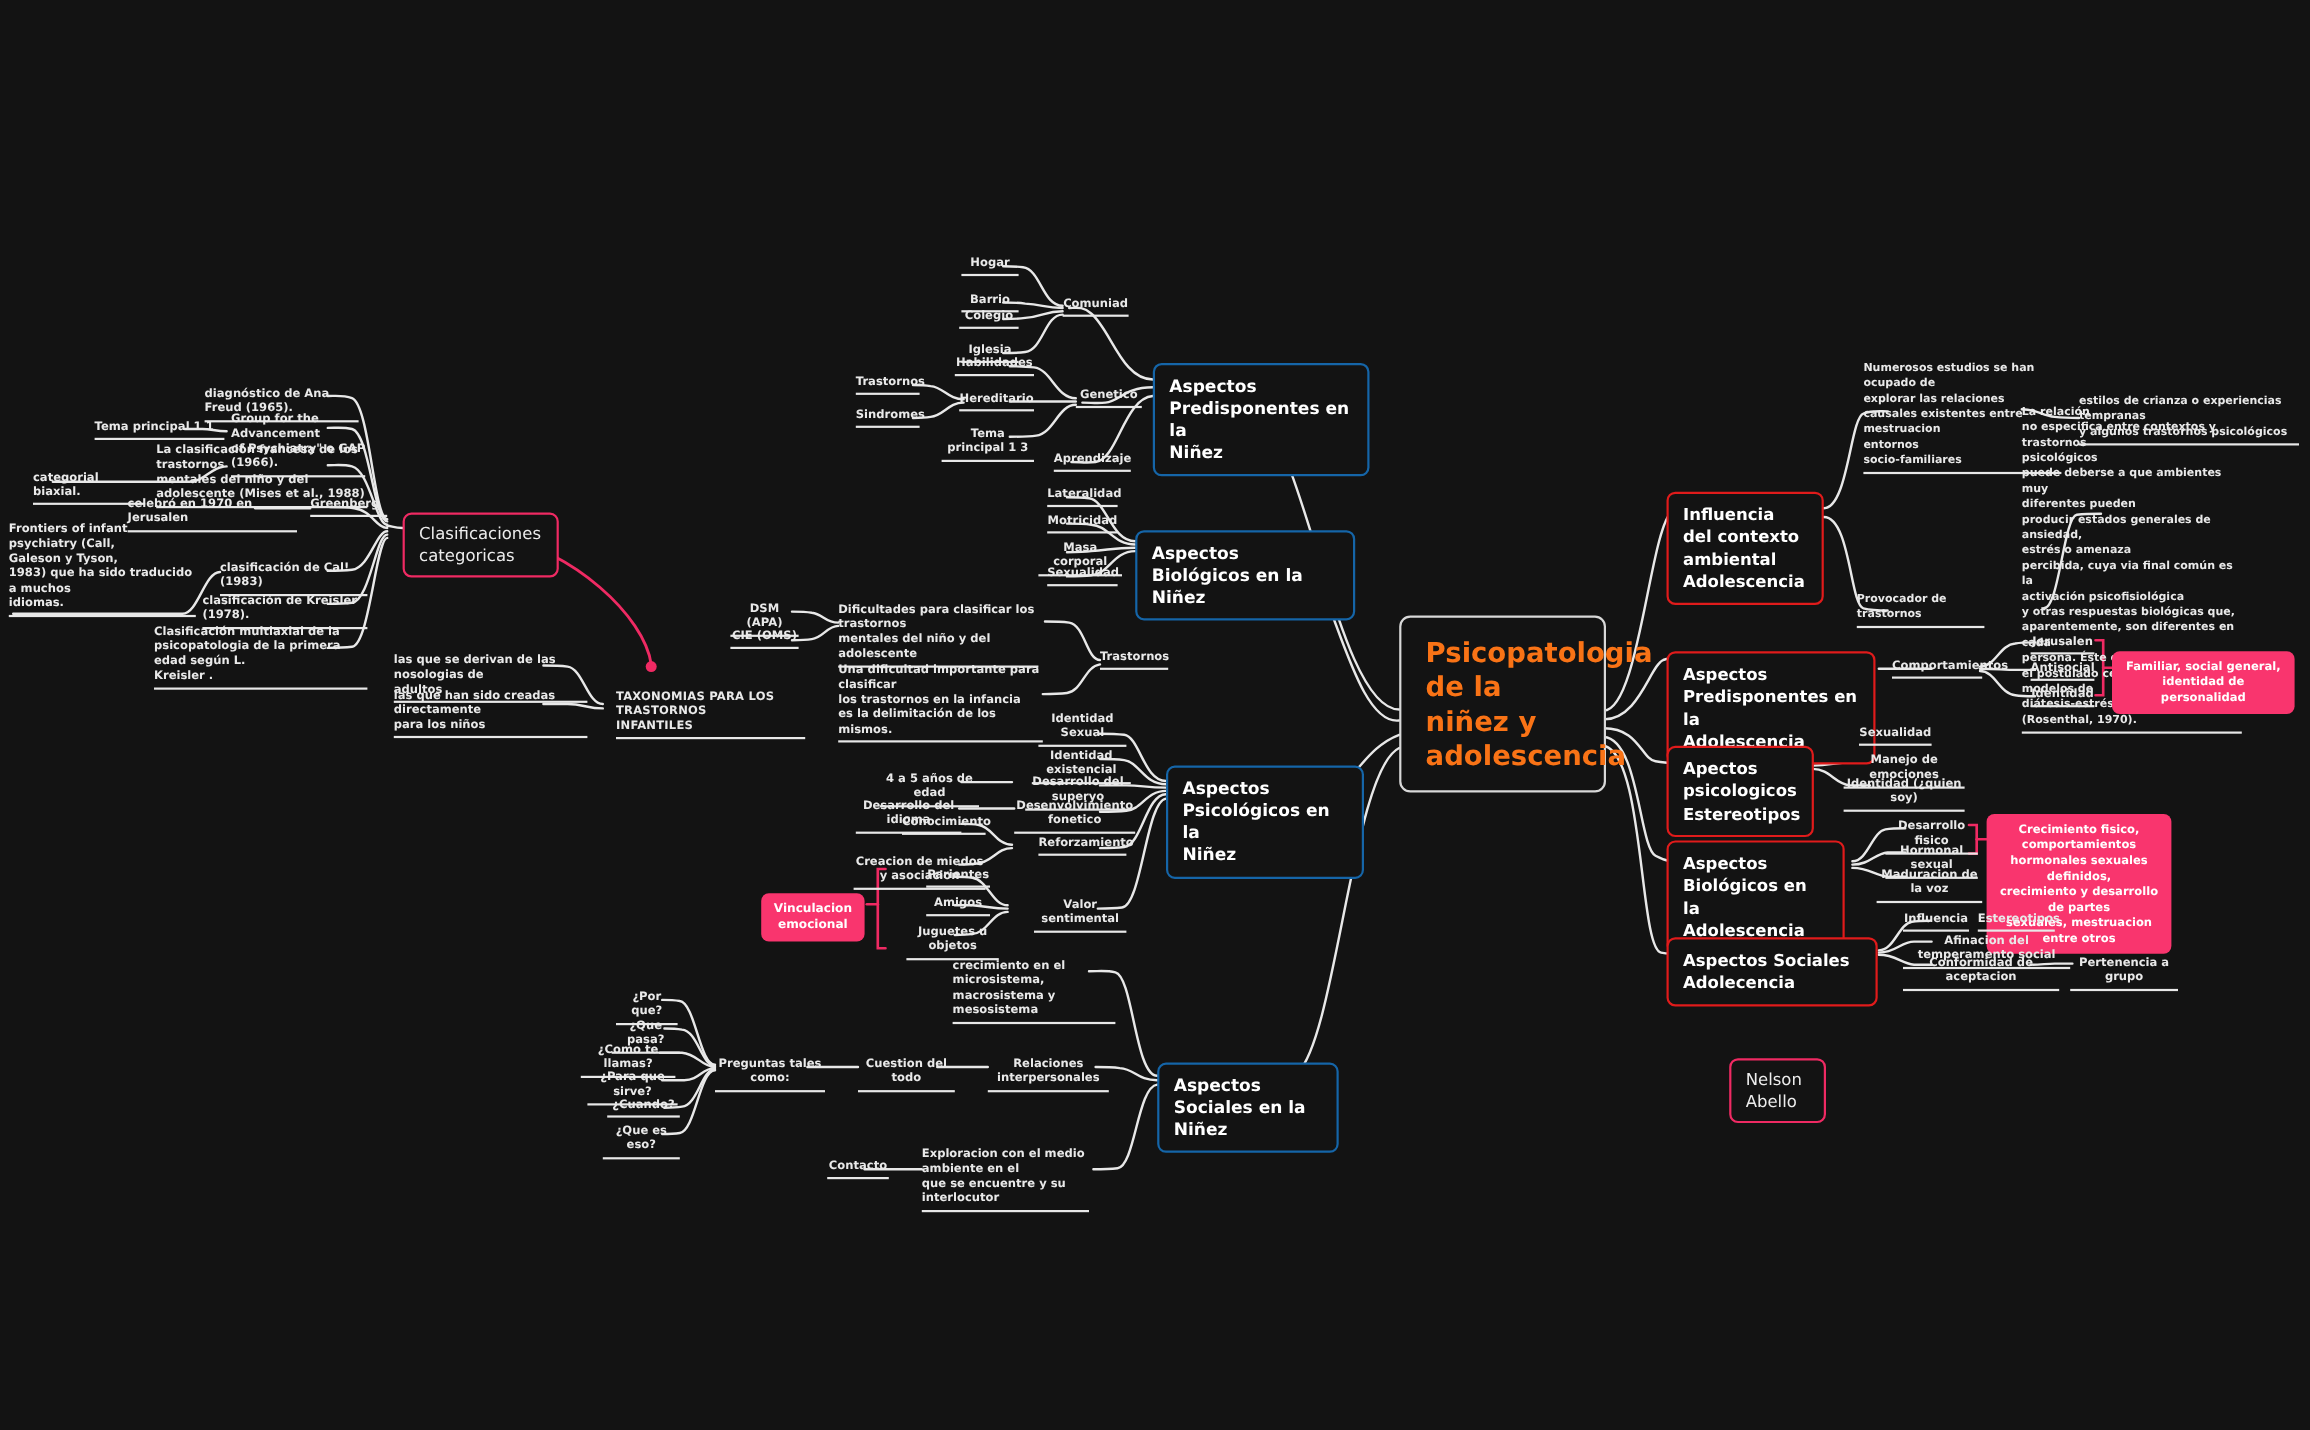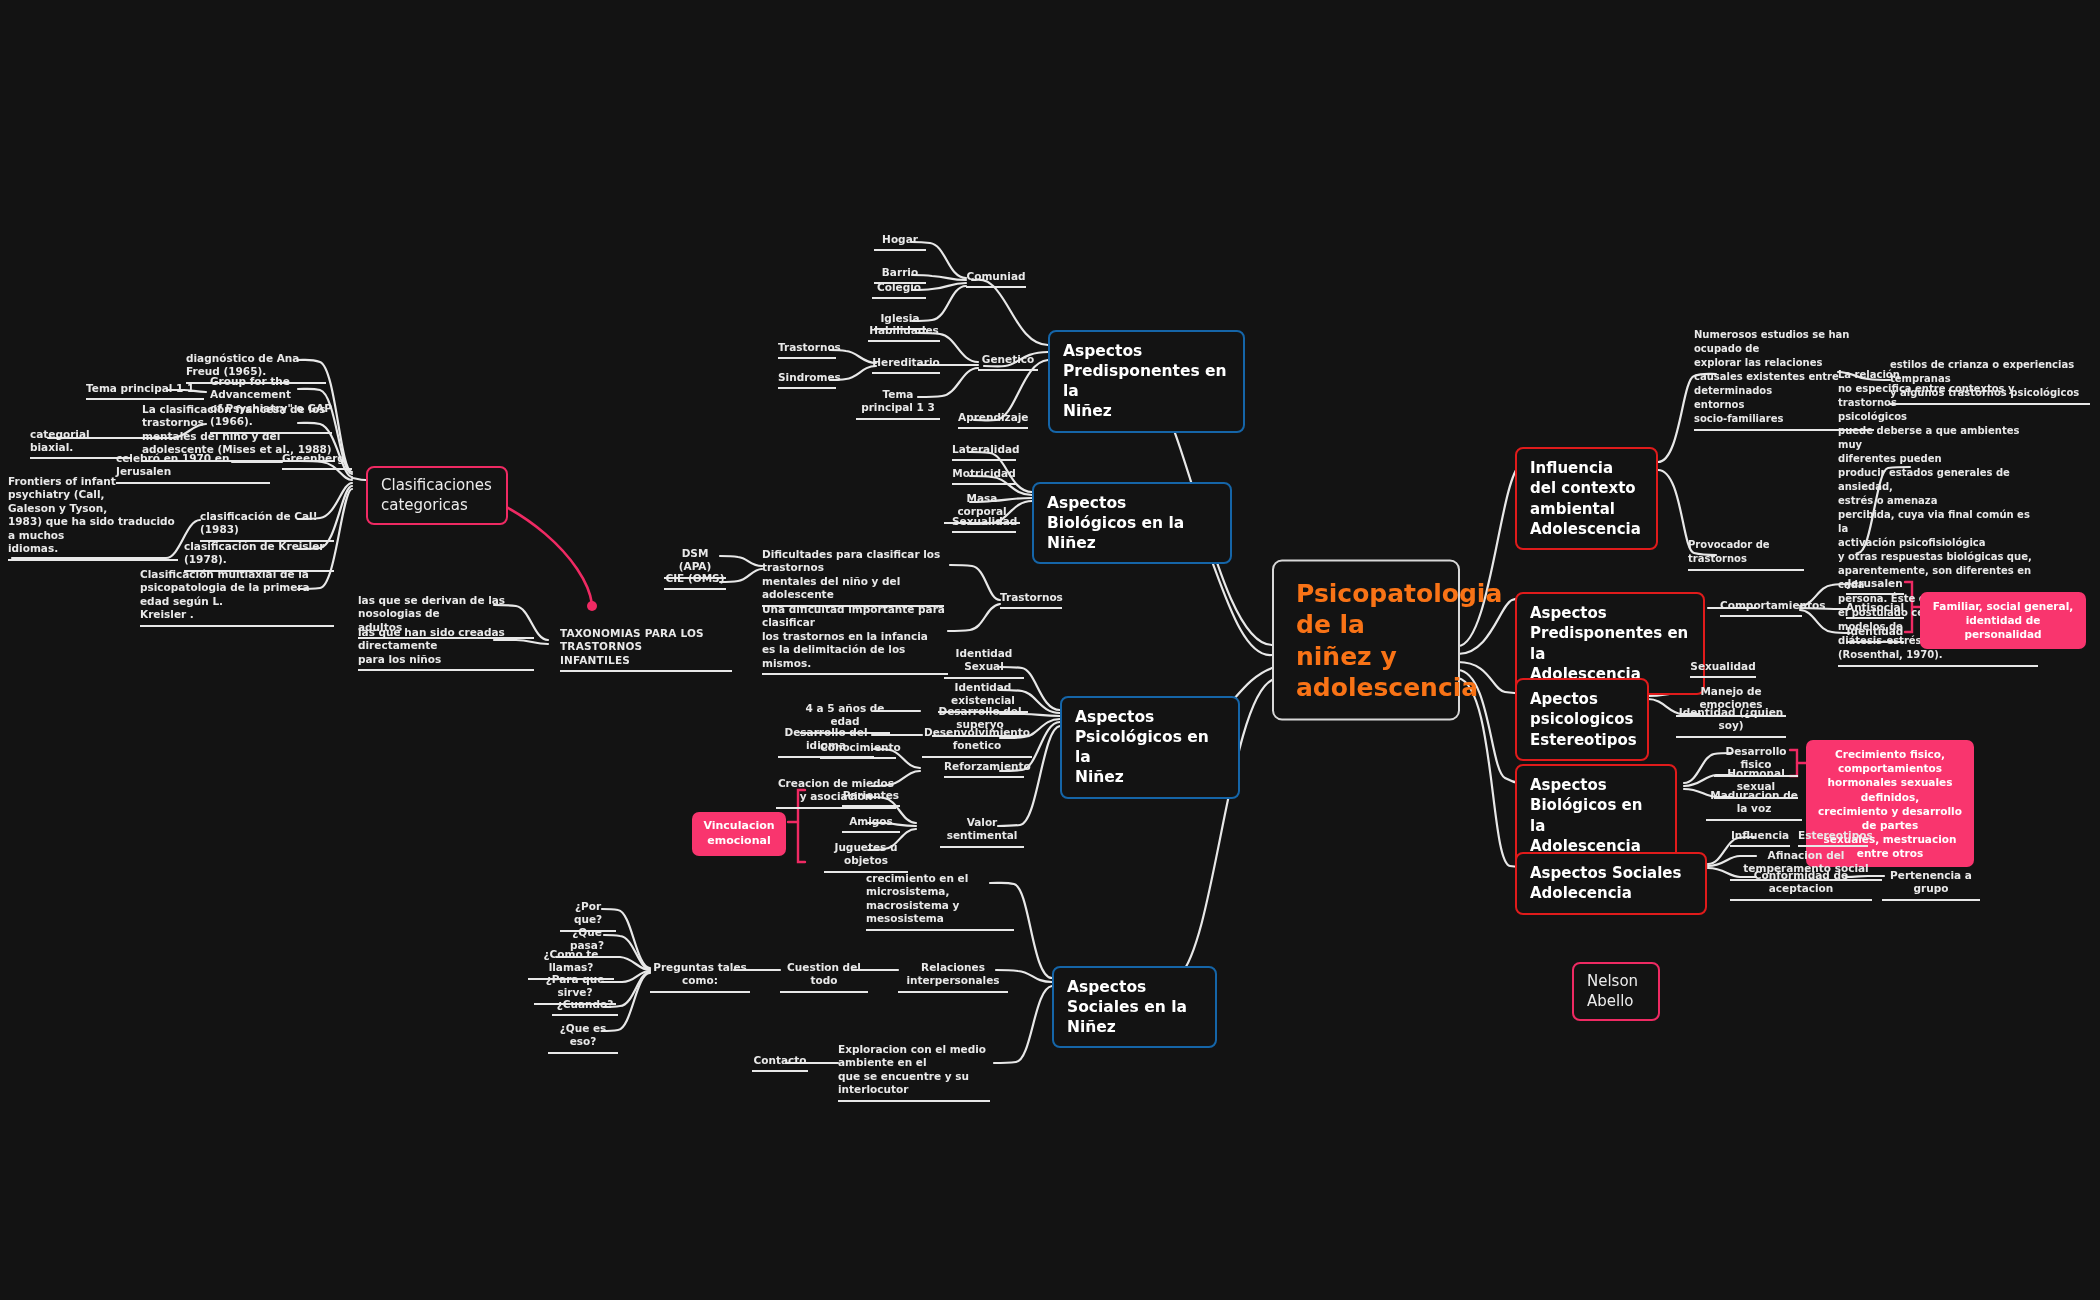--- a/index.html
+++ b/index.html
@@ -312,21 +312,21 @@
   <div class="node leaf l" style="left: 762px; top: 603px; width: 186px; border-bottom: 2px solid rgb(232, 232, 232); padding-bottom: 3px; white-space: pre-line;">Una dificultad importante para clasificar
 los trastornos en la infancia
 es la delimitación de los mismos.</div>
 
   <div class="node boxred" style="left:1515px;top:447px;width:143px;">
     <span style="white-space:pre-line;">Influencia del contexto
 ambiental Adolescencia</span>
   </div>
   <div class="node leaf l para" style="left: 1694px; top: 328px; width: 180px; border-bottom: 2px solid rgb(232, 232, 232); padding-bottom: 3px; white-space: pre-line;">Numerosos estudios se han ocupado de
 explorar las relaciones
-causales existentes entre determinados
+causales existentes entre mestruacion
 entornos
 socio-familiares</div>
   <div class="node leaf l para" style="left: 1890px; top: 358px; width: 200px; border-bottom: 2px solid rgb(232, 232, 232); padding-bottom: 3px; white-space: pre-line;">estilos de crianza o experiencias tempranas
 y algunos trastornos psicológicos</div>
   <div class="node leaf l para" style="left:1688px;top:538px;width:116px;border-bottom:2px solid #e8e8e8;padding-bottom:3px;">Provocador de trastornos</div>
   <div class="node leaf l para" style="left: 1838px; top: 368px; width: 200px; border-bottom: 2px solid rgb(232, 232, 232); padding-bottom: 3px; white-space: pre-line;">La relación
 no especifica entre contextos y trastornos
 psicológicos
 puede deberse a que ambientes muy
 diferentes pueden

